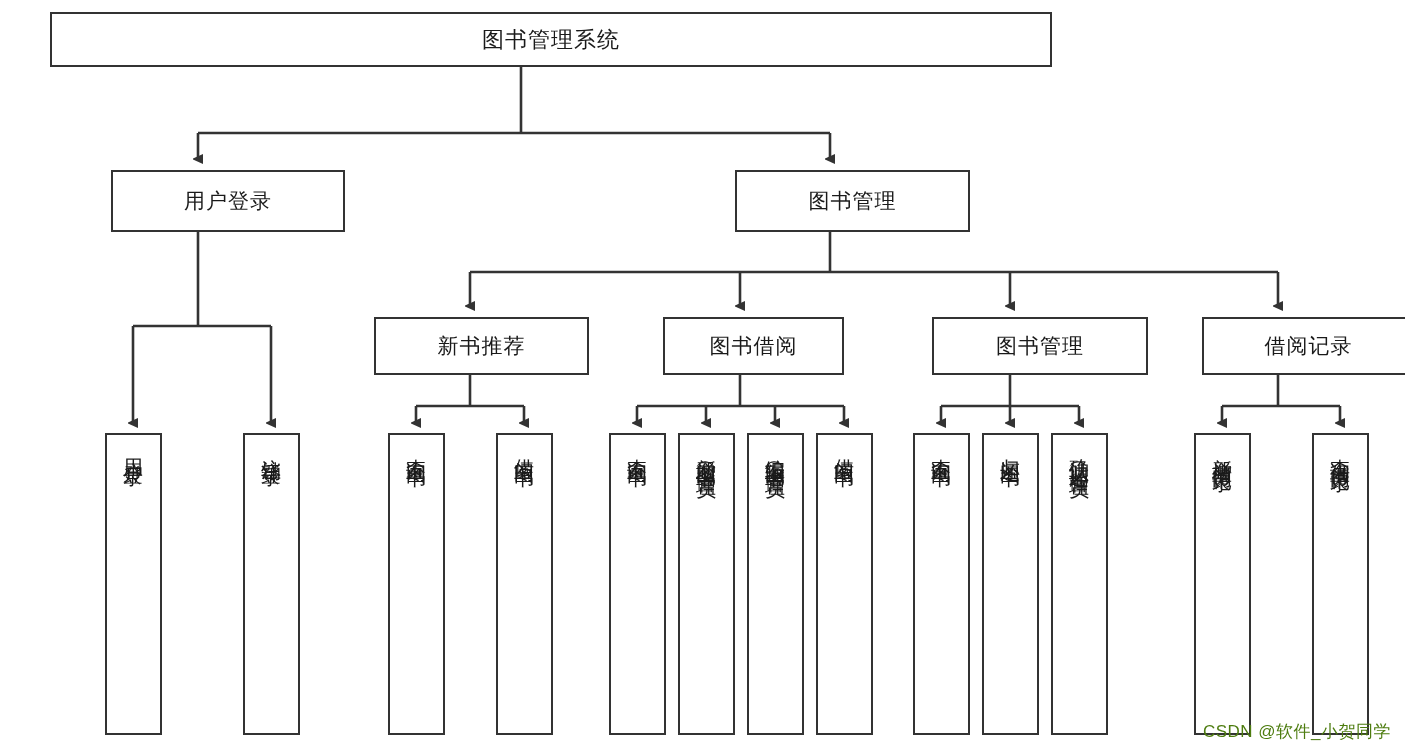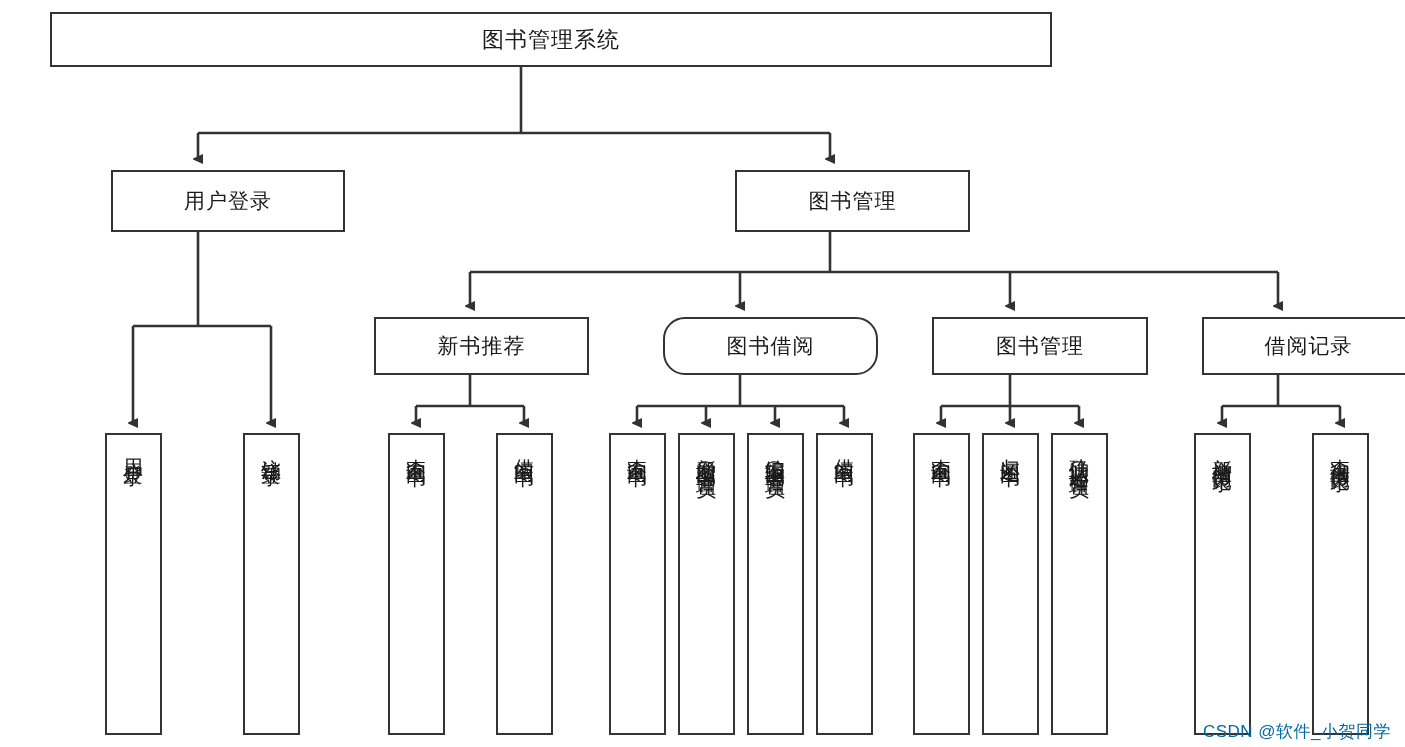--- a/index.html
+++ b/index.html
@@ -52,21 +52,21 @@
     white-space: nowrap;
   }
   .node.root {
     font-size: 22px;
   }
   .watermark {
     position: absolute;
     right: 14px;
     bottom: 4px;
     font-size: 17px;
-    color: #0369a1;
+    color: #4d7c0f;
     white-space: nowrap;
     letter-spacing: 0.5px;
   }
 </style>
 </head>
 <body>
 
 <div id="canvas">
 
   <svg id="wires" viewBox="0 0 1405 747" xmlns="http://www.w3.org/2000/svg">
@@ -126,21 +126,21 @@
   <div class="node horizontal" style="left:81px; top:170px; width:234px; height:62px;">
     <span>用户登录</span>
   </div>
   <div class="node horizontal" style="left:705px; top:170px; width:235px; height:62px;">
     <span>图书管理</span>
   </div>
 
   <div class="node horizontal" style="left:344px; top:317px; width:215px; height:58px;">
     <span>新书推荐</span>
   </div>
-  <div class="node horizontal" style="left:633px; top:317px; width:215px; height:58px;border-radius:22px;">
+  <div class="node horizontal" style="left:633px; top:317px; width:181px; height:58px;">
     <span>图书借阅</span>
   </div>
   <div class="node horizontal" style="left:902px; top:317px; width:216px; height:58px;">
     <span>图书管理</span>
   </div>
   <div class="node horizontal" style="left:1172px; top:317px; width:213px; height:58px;">
     <span>借阅记录</span>
   </div>
 
   <div class="node vertical" style="left:105px; top:433px; width:57px; height:302px;">

